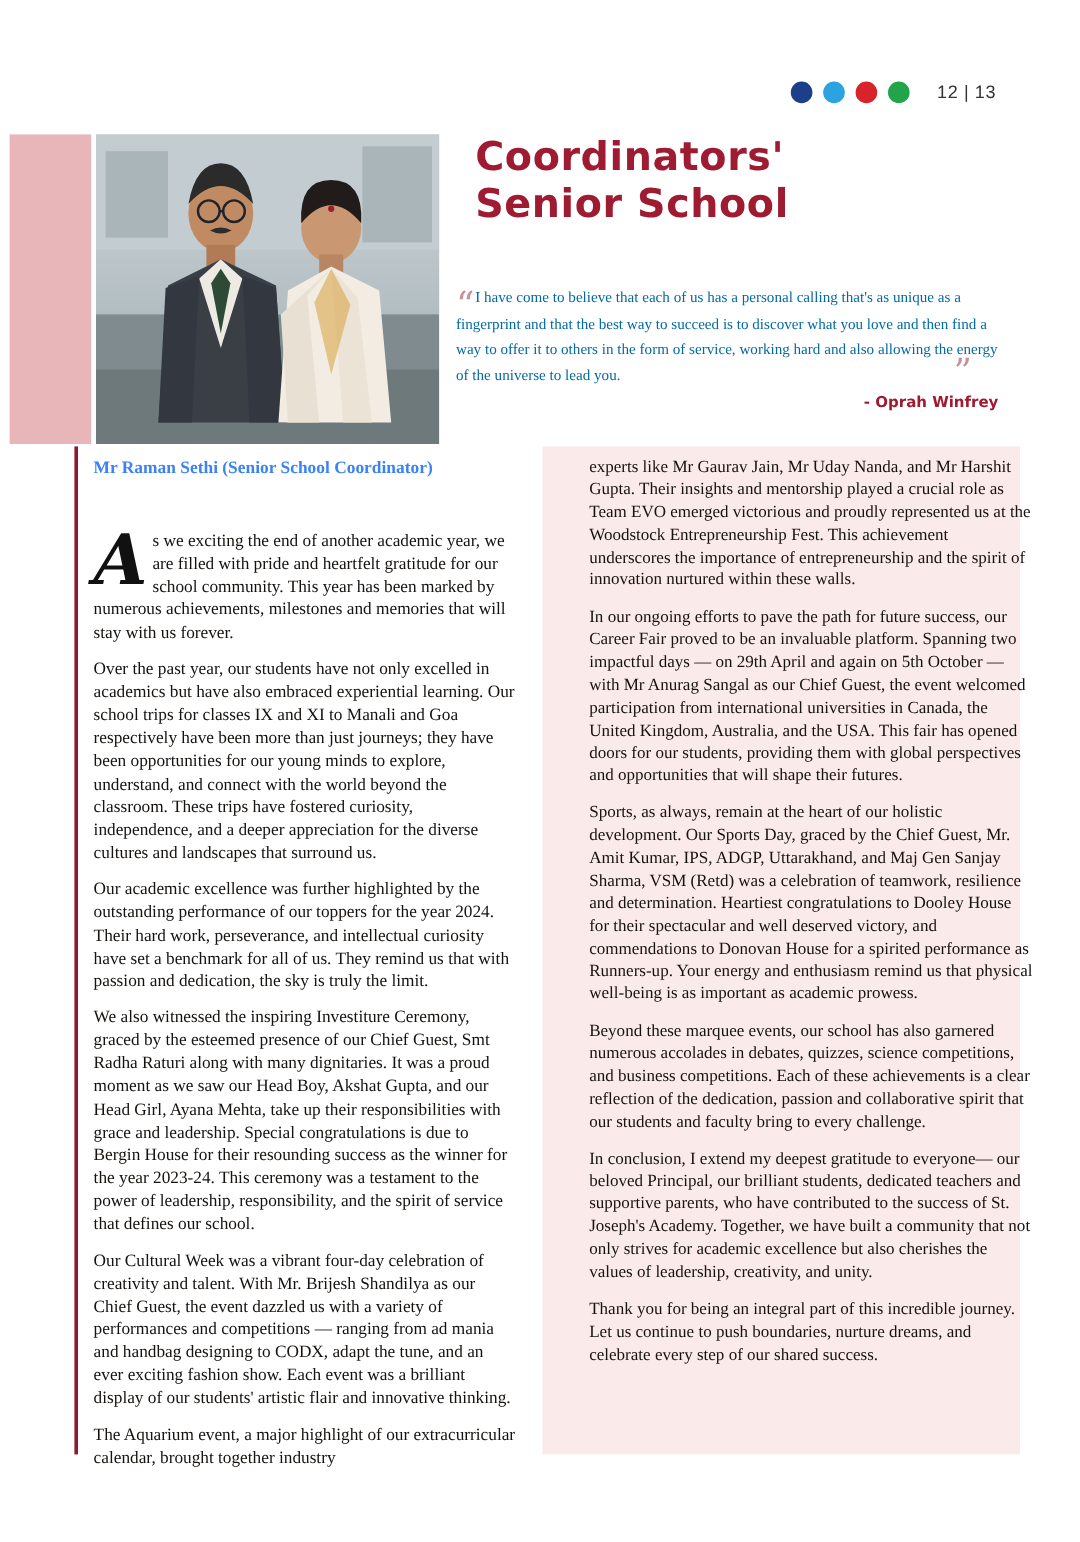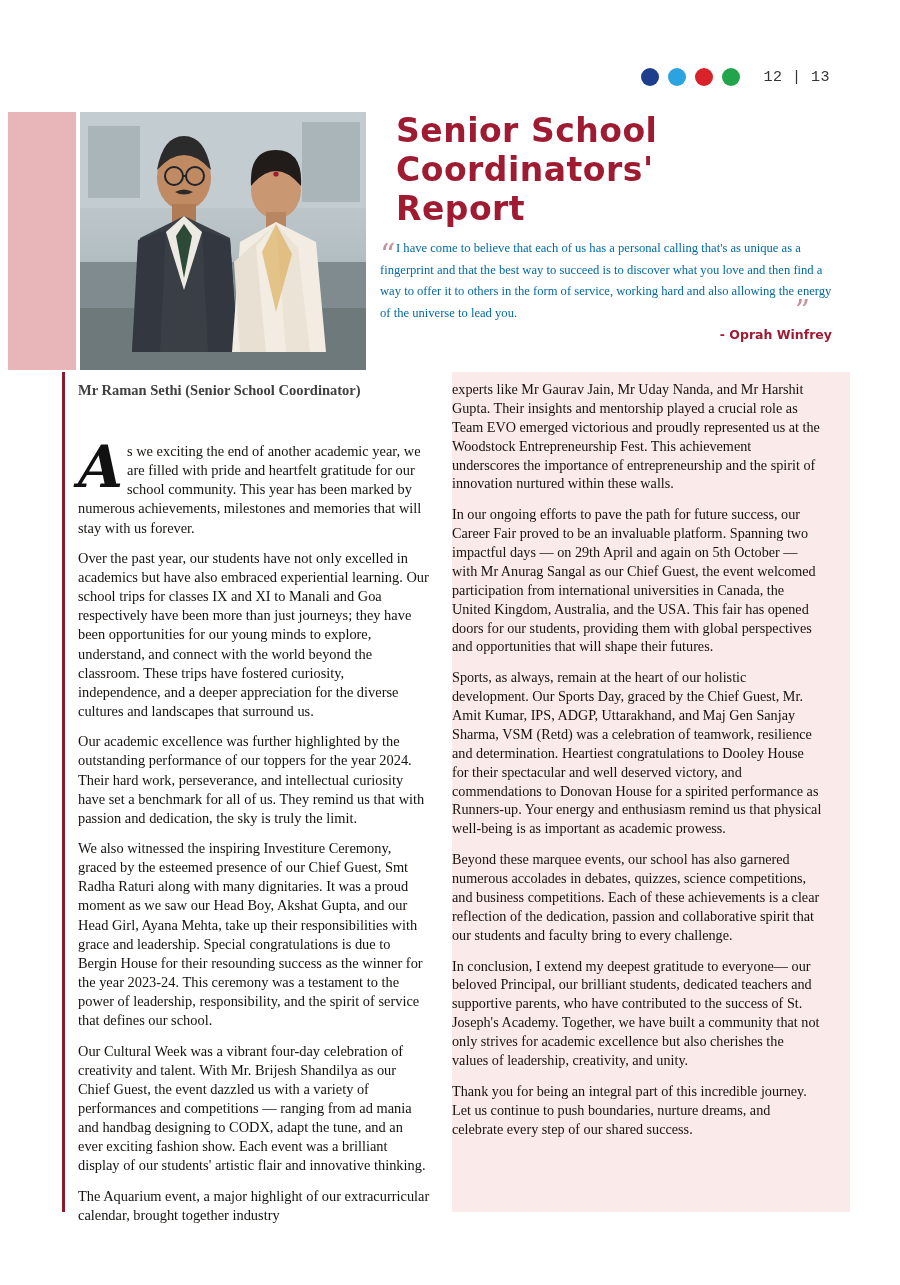--- a/index.html
+++ b/index.html
@@ -61,21 +61,21 @@
     height: 18px;
     border-radius: 50%;
     display: block;
   }
   .dot.navy   { background: #1d3f8b; }
   .dot.blue   { background: #2aa3e0; }
   .dot.red    { background: #d8232a; }
   .dot.green  { background: #22a44b; }
   .page-num {
     margin-left: 14px;
-    font-family: Liberation Mono, monospace;
+    font-family: Liberation Sans, sans-serif;
     font-size: 15px;
     color: #333333;
     letter-spacing: 0.5px;
   }
 
   
   .photo {
     position: absolute;
     left: 80px;
     top: 112px;
@@ -146,41 +146,41 @@
     position: absolute;
     left: 78px;
     top: 379px;
     width: 360px;
   }
   .byline {
     font-family: "Liberation Serif", serif;
     font-weight: bold;
     font-size: 14.5px;
     line-height: 1.55;
-    color: #404040;
+    color: #3b82f6;
   }
 
   
   .col-left {
     position: absolute;
     left: 78px;
     top: 442px;
     width: 352px;
   }
   .col-right-bg {
     position: absolute;
     left: 452px;
     top: 372px;
     width: 398px;
     height: 840px;
     background: #fbeaea;
   }
   .col-right {
     position: absolute;
-    left: 452px;
+    left: 491px;
     top: 380px;
     width: 370px;
   }
 
   p.body {
     margin: 0 0 11px 0;
     font-family: "Liberation Serif", serif;
     font-size: 14.4px;
     line-height: 1.33;
     color: #15120f;
@@ -264,23 +264,22 @@
       <path d="M196 110 L160 130 L152 240 L246 240 L236 130 Z" fill="#f2ece2"></path>
       <path d="M196 112 L176 134 L186 240 L160 240 L154 150 Z" fill="#e8e0d2"></path>
       <path d="M196 112 L218 136 L230 240 L206 240 Z" fill="#eae3d6"></path>
       <path d="M196 112 L182 140 L196 200 L212 142 Z" fill="#d8a33f" opacity="0.55"></path>
 
       <circle cx="196" cy="62" r="2.6" fill="#9e1b32"></circle>
     </svg>
   </div>
 
   <div class="title">
+    <div>Coordinators'</div>
     <div>Senior School</div>
-    <div>Coordinators'</div>
-    <div>Report</div>
   </div>
 
   <div class="quote-wrap">
     <span class="quote-mark-open">“</span>
     <div class="quote-text">I have come to believe that each of us has a personal calling that's as unique as a fingerprint and that the best way to succeed is to discover what you love and then find a way to offer it to others in the form of service, working hard and also allowing the energy of the universe to lead you.</div>
     <span class="quote-mark-close">”</span>
     <div class="quote-attr">- Oprah Winfrey</div>
   </div>
 
   <div class="bylines">

